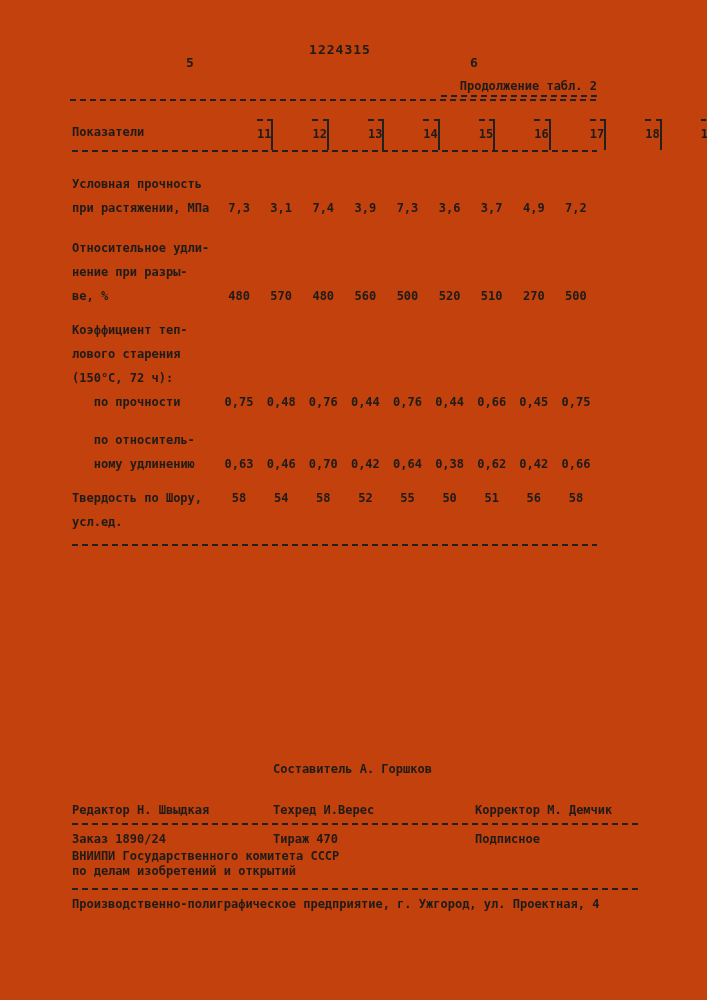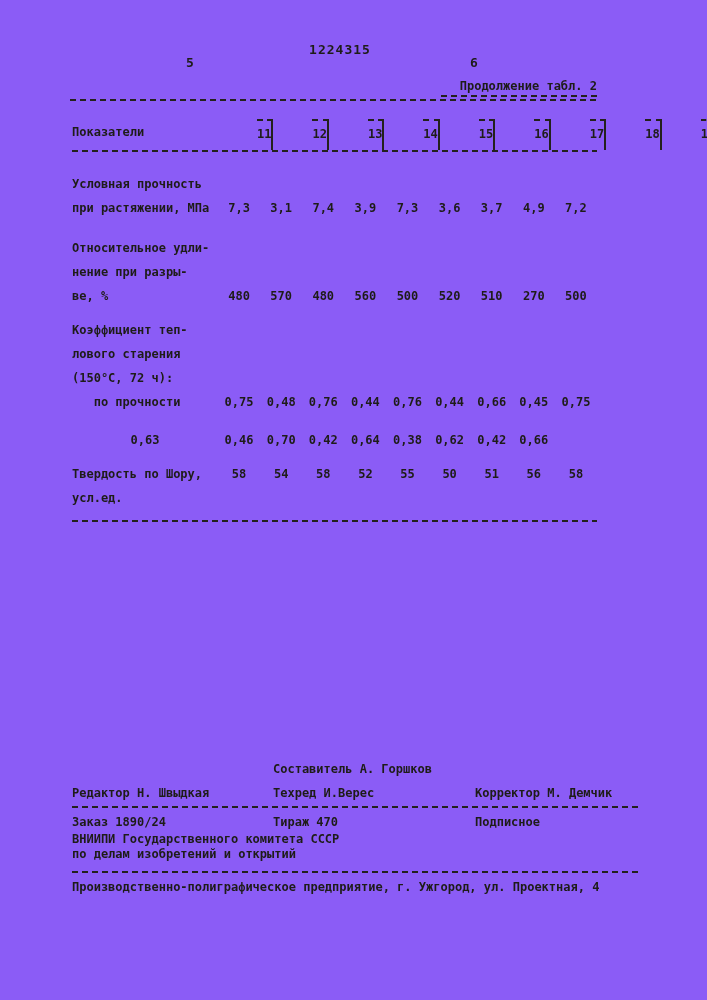--- a/index.html
+++ b/index.html
@@ -1,20 +1,20 @@
 <!DOCTYPE html>
 <html><head>
 <meta charset="utf-8">
 <style>
   html,body { margin:0; padding:0; }
   .page {
     position: relative;
     width: 707px;
     height: 1000px;
-    background: #8b5cf6;
+    background: #c2410c;
     color: #1e1c18;
     font-family: "DejaVu Sans Mono", "Liberation Mono", monospace;
     font-weight: 700;
     font-size: 12px;
     overflow: hidden;
   }
   .abs { position: absolute; }
   .dashes {
     height: 2px;
     background-image: repeating-linear-gradient(90deg, #23211d 0 6px, transparent 6px 10px);
@@ -57,21 +57,21 @@
   .mt10 { margin-top: 10px; }
   .mt14 { margin-top: 14px; }
   .rule-bottom { margin-top: 10px; }
   
   .footer-wrap { top: 762px; left: 72px; width: 568px; line-height: 15px; }
   .frow { display: grid; grid-template-columns: 201px 202px 165px; }
   .frow .mid { grid-column: 2; }
   .org-block { width: 470px; text-align: left; margin-top: 2px; }
   .f-rule1 { margin-top: 5px; }
   .f-rule2 { margin-top: 9px; }
-  .staff-row { margin-top: 9px; }
+  .staff-row { margin-top: 26px; }
   .order-row { margin-top: 7px; }
   .print-house { margin-top: 7px; }
 </style>
 </head>
 <body>
 
 <div class="page">
 
   <div class="abs doc-number">1224315</div>
   <div class="abs pagenum-left">5</div>
@@ -136,20 +136,22 @@
       <div class="vcell">0,76</div>
       <div class="vcell">0,44</div>
       <div class="vcell">0,76</div>
       <div class="vcell">0,44</div>
       <div class="vcell">0,66</div>
       <div class="vcell">0,45</div>
       <div class="vcell">0,75</div>
     </div>
 
     <div class="trow mt14">
+      <div class="rlabel">   по относитель-
+   ному удлинению</div>
       <div class="vcell">0,63</div>
       <div class="vcell">0,46</div>
       <div class="vcell">0,70</div>
       <div class="vcell">0,42</div>
       <div class="vcell">0,64</div>
       <div class="vcell">0,38</div>
       <div class="vcell">0,62</div>
       <div class="vcell">0,42</div>
       <div class="vcell">0,66</div>
     </div>

